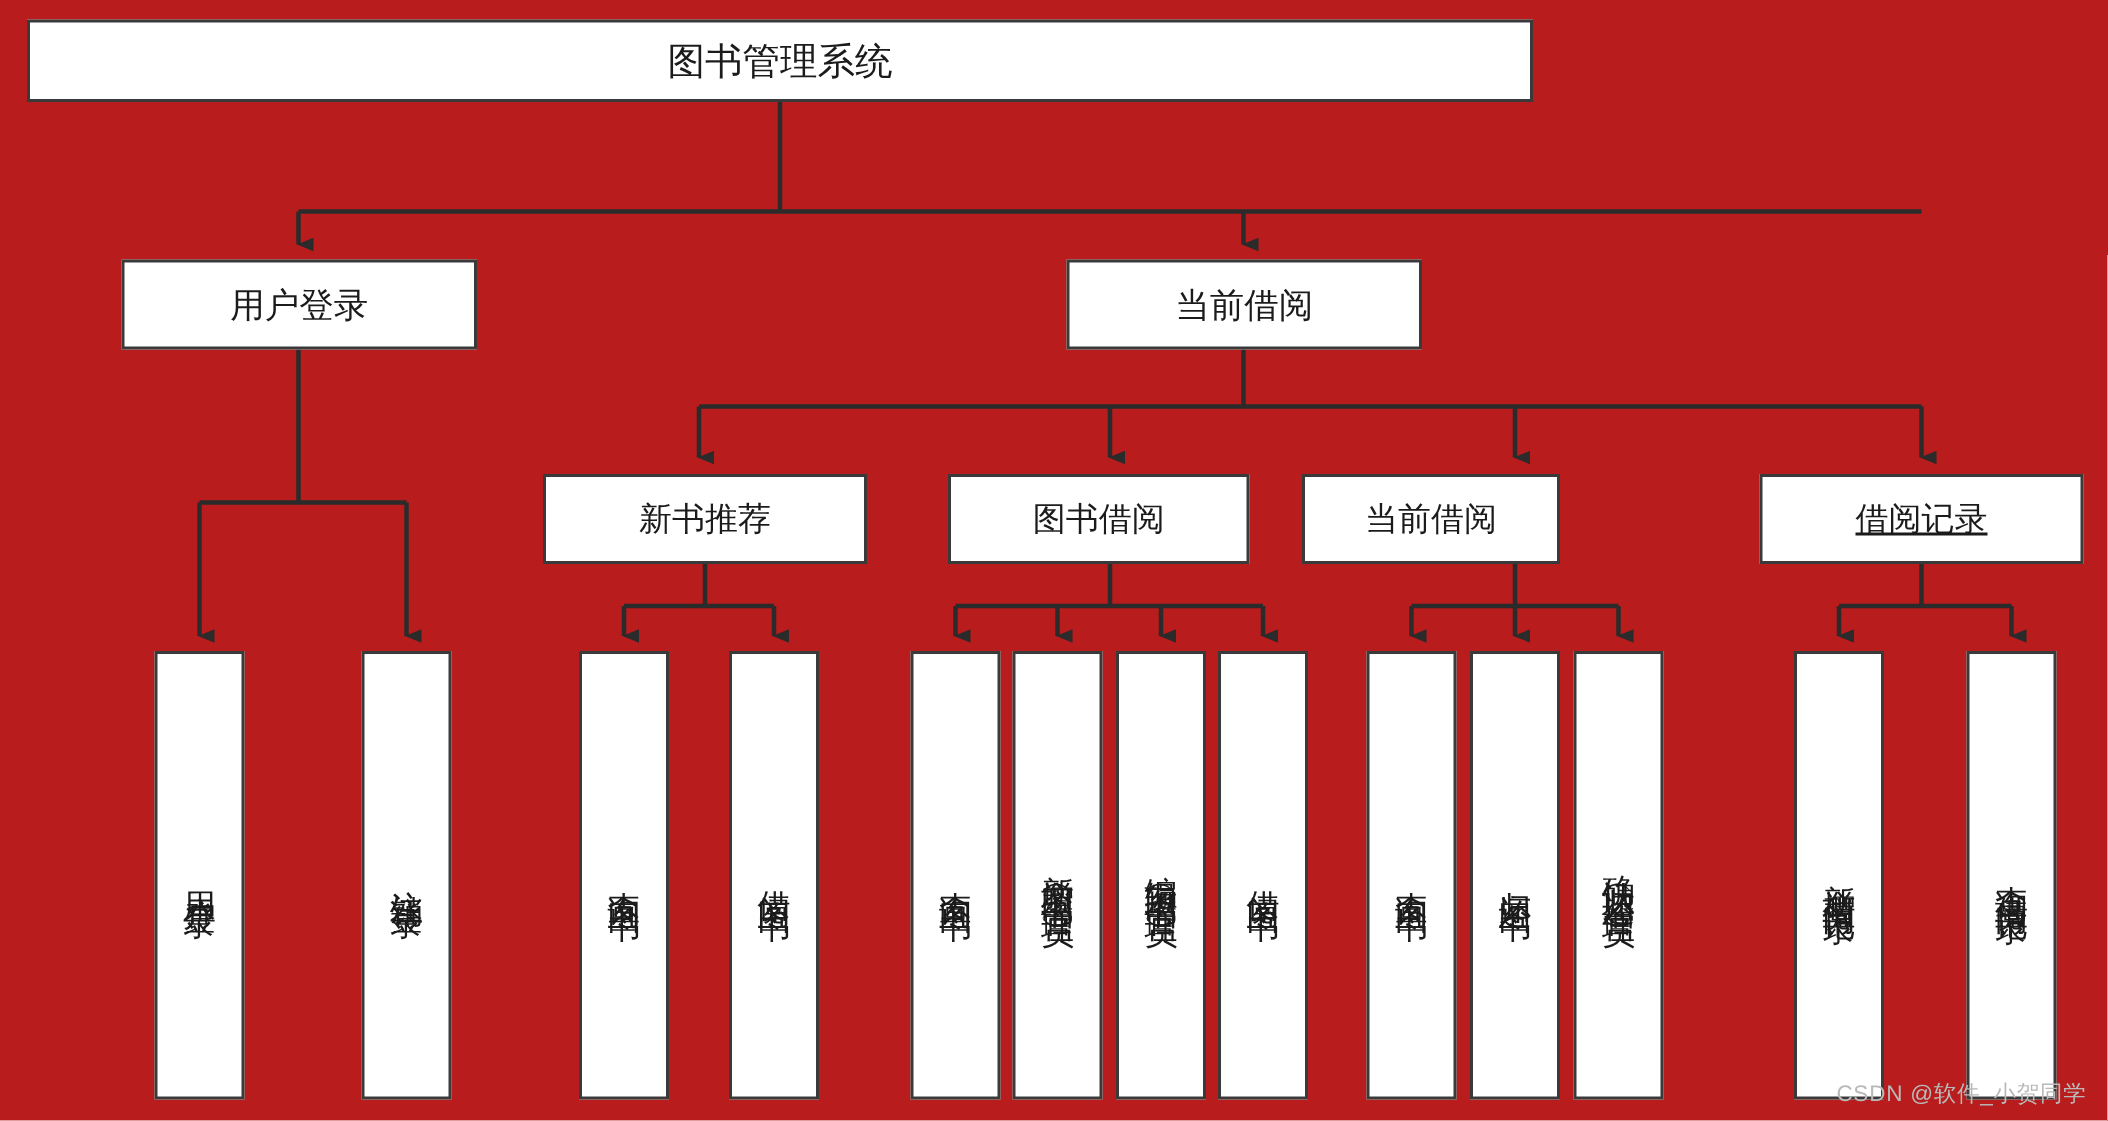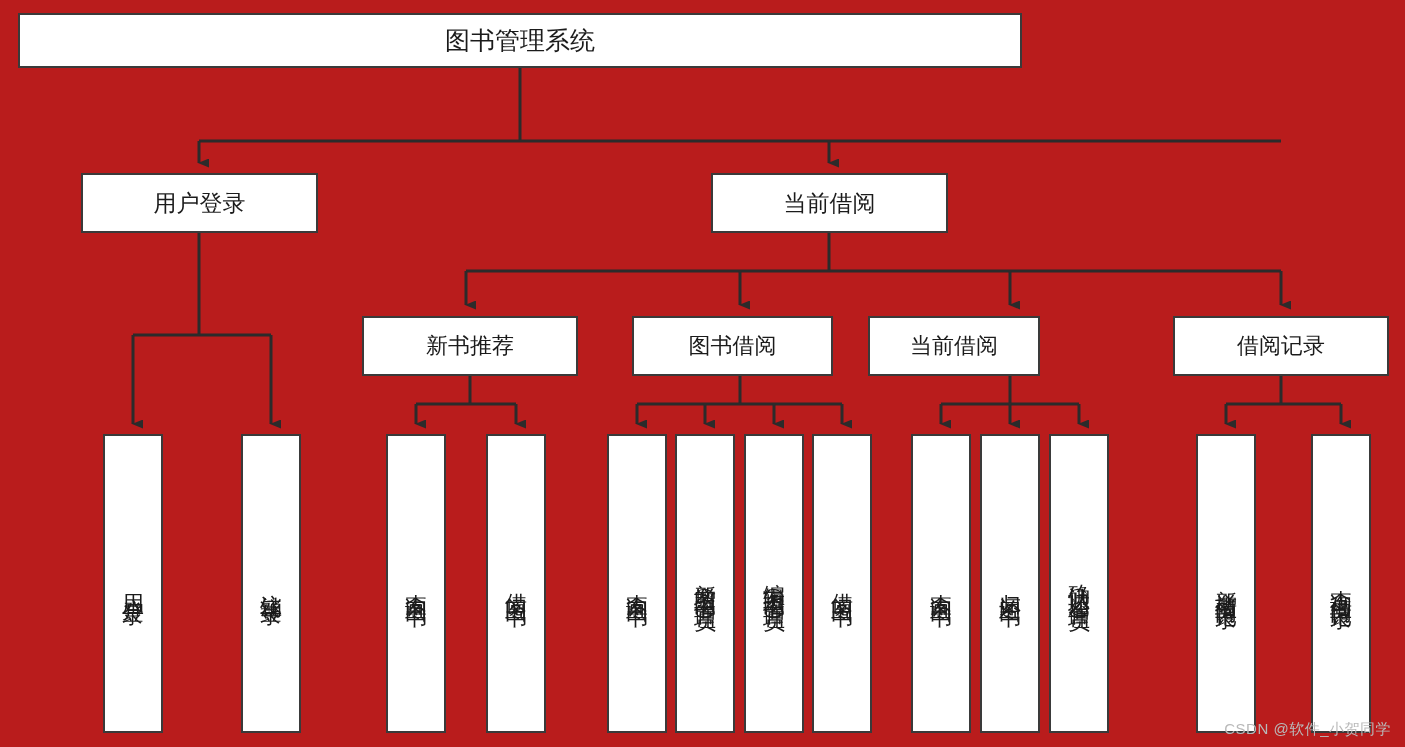--- a/index.html
+++ b/index.html
@@ -143,21 +143,21 @@
   </div>
 
   <div class="node lvl3" style="left:632px; top:316px; width:201px; height:60px;">
     <span class="lbl">图书借阅</span>
   </div>
 
   <div class="node lvl3" style="left:868px; top:316px; width:172px; height:60px;">
     <span class="lbl">当前借阅</span>
   </div>
 
-  <div class="node lvl3" style="left:1173px; top:316px; width:216px; height:60px;">
+  <div class="node lvl3" style="left:1173px; top:316px; width:216px; height:60px;text-decoration:underline;">
     <span class="lbl">借阅记录</span>
   </div>
 
   <div class="node leaf" style="left:103px; top:434px; width:60px; height:299px;">
     <span class="lbl">用户登录</span>
   </div>
   <div class="node leaf" style="left:241px; top:434px; width:60px; height:299px;">
     <span class="lbl">注销登录</span>
   </div>
 

